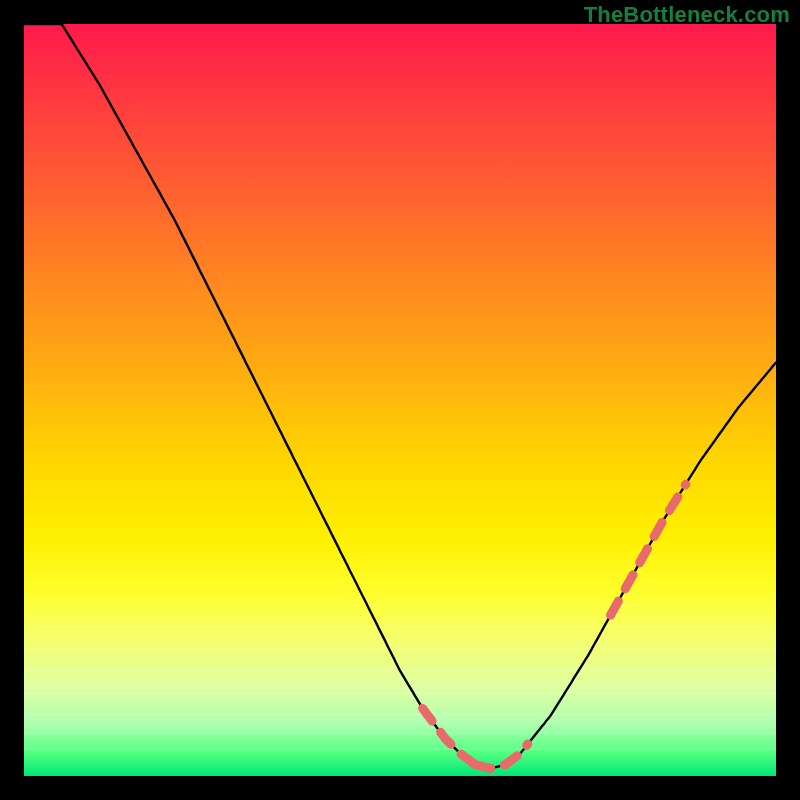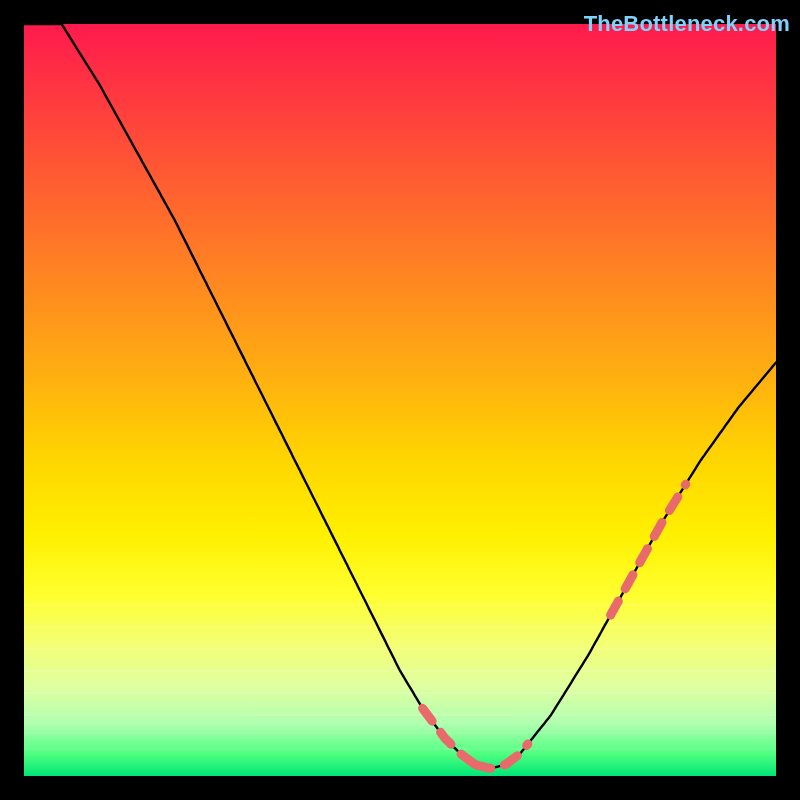--- a/index.html
+++ b/index.html
@@ -55,23 +55,22 @@
     width: 752px;
     height: 2px;
   }
   .watermark {
     position: absolute;
     top: 2px;
     right: 10px;
     font-family: Arial, Helvetica, sans-serif;
     font-size: 22px;
     font-weight: 600;
-    color: #7dd3fc;
+    color: #15803d;
     letter-spacing: 0.2px;
-    margin-top: 9px;
   }
   svg {
     position: absolute;
     left: 0;
     top: 0;
   }
 </style>
 </head>
 <body>
 

